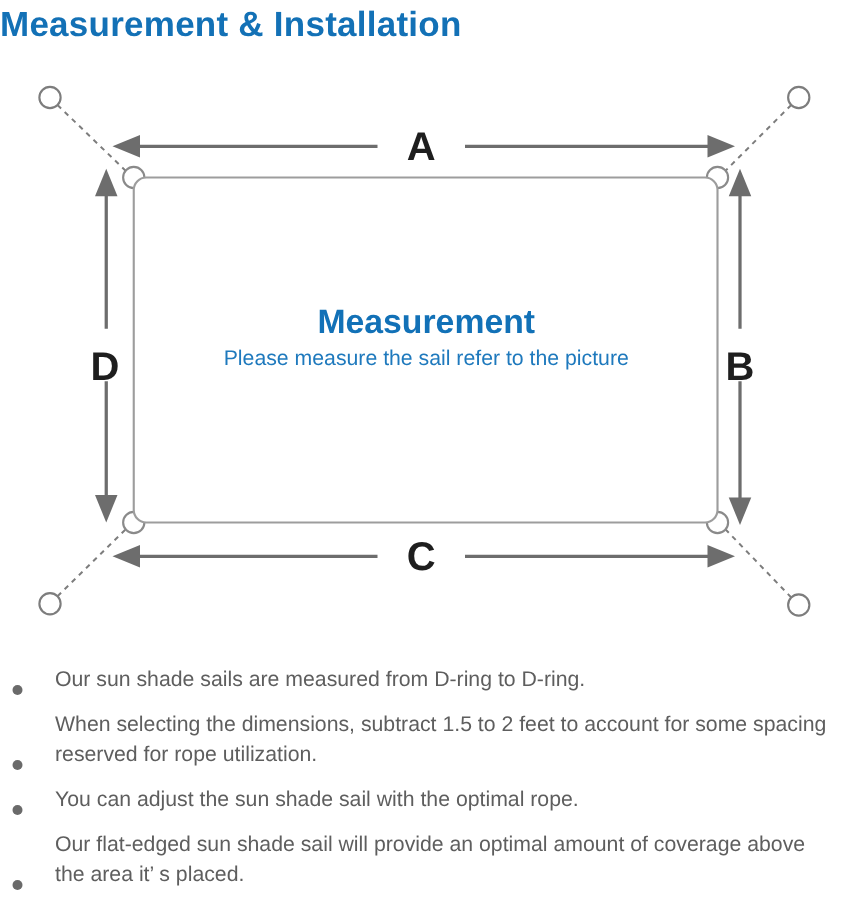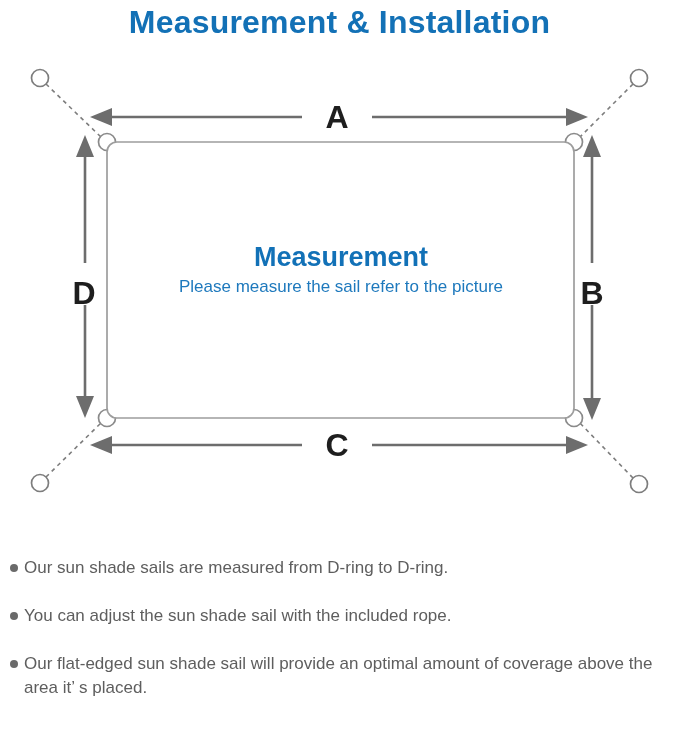--- a/index.html
+++ b/index.html
@@ -13,22 +13,21 @@
   }
   .page {
     position: relative;
     width: 679px;
     height: 739px;
     background: #ffffff;
   }
   .page-title {
     height: 56px;
     padding-top: 4px;
-    text-align: center;
-    font-size: 32px;
+    font-size: 28px;
     font-weight: bold;
     color: #1371b6;
     letter-spacing: 0.2px;
   }
   svg.diagram {
     display: block;
     width: 679px;
     height: 460px;
   }
   .dim-letter {
@@ -49,27 +48,26 @@
     fill: #1e79bd;
   }
   ul.notes {
     margin: 0;
     padding: 12px 8px 0 10px;
     list-style: none;
     max-width: 668px;
   }
   ul.notes li {
     display: flex;
-    align-items: flex-start;
-    gap: 6px;
+    align-items: flex-end;
+    gap: 26px;
     margin-bottom: 12px;
     color: #5e5e5e;
     font-size: 17px;
     line-height: 24px;
-    margin-top: 24px;
   }
   ul.notes li .dot {
     flex: 0 0 auto;
     width: 8px;
     height: 8px;
     margin-top: 8px;
     border-radius: 50%;
     background: #6a6a6a;
   }
   ul.notes li .note-text {
@@ -142,21 +140,25 @@
     <text class="center-sub" x="341" y="232" text-anchor="middle">Please measure the sail refer to the picture</text>
   </svg>
 
   <ul class="notes">
     <li>
       <span class="dot"></span>
       <span class="note-text">Our sun shade sails are measured from D-ring to D-ring.</span>
     </li>
     <li>
       <span class="dot"></span>
-      <span class="note-text">You can adjust the sun shade sail with the included rope.</span>
+      <span class="note-text">When selecting the dimensions, subtract 1.5 to 2 feet to account for some spacing reserved for rope utilization.</span>
+    </li>
+    <li>
+      <span class="dot"></span>
+      <span class="note-text">You can adjust the sun shade sail with the optimal rope.</span>
     </li>
     <li>
       <span class="dot"></span>
       <span class="note-text">Our flat-edged sun shade sail will provide an optimal amount of coverage above the area it’ s placed.</span>
     </li>
   </ul>
 
 </div>
 
 </body></html>

